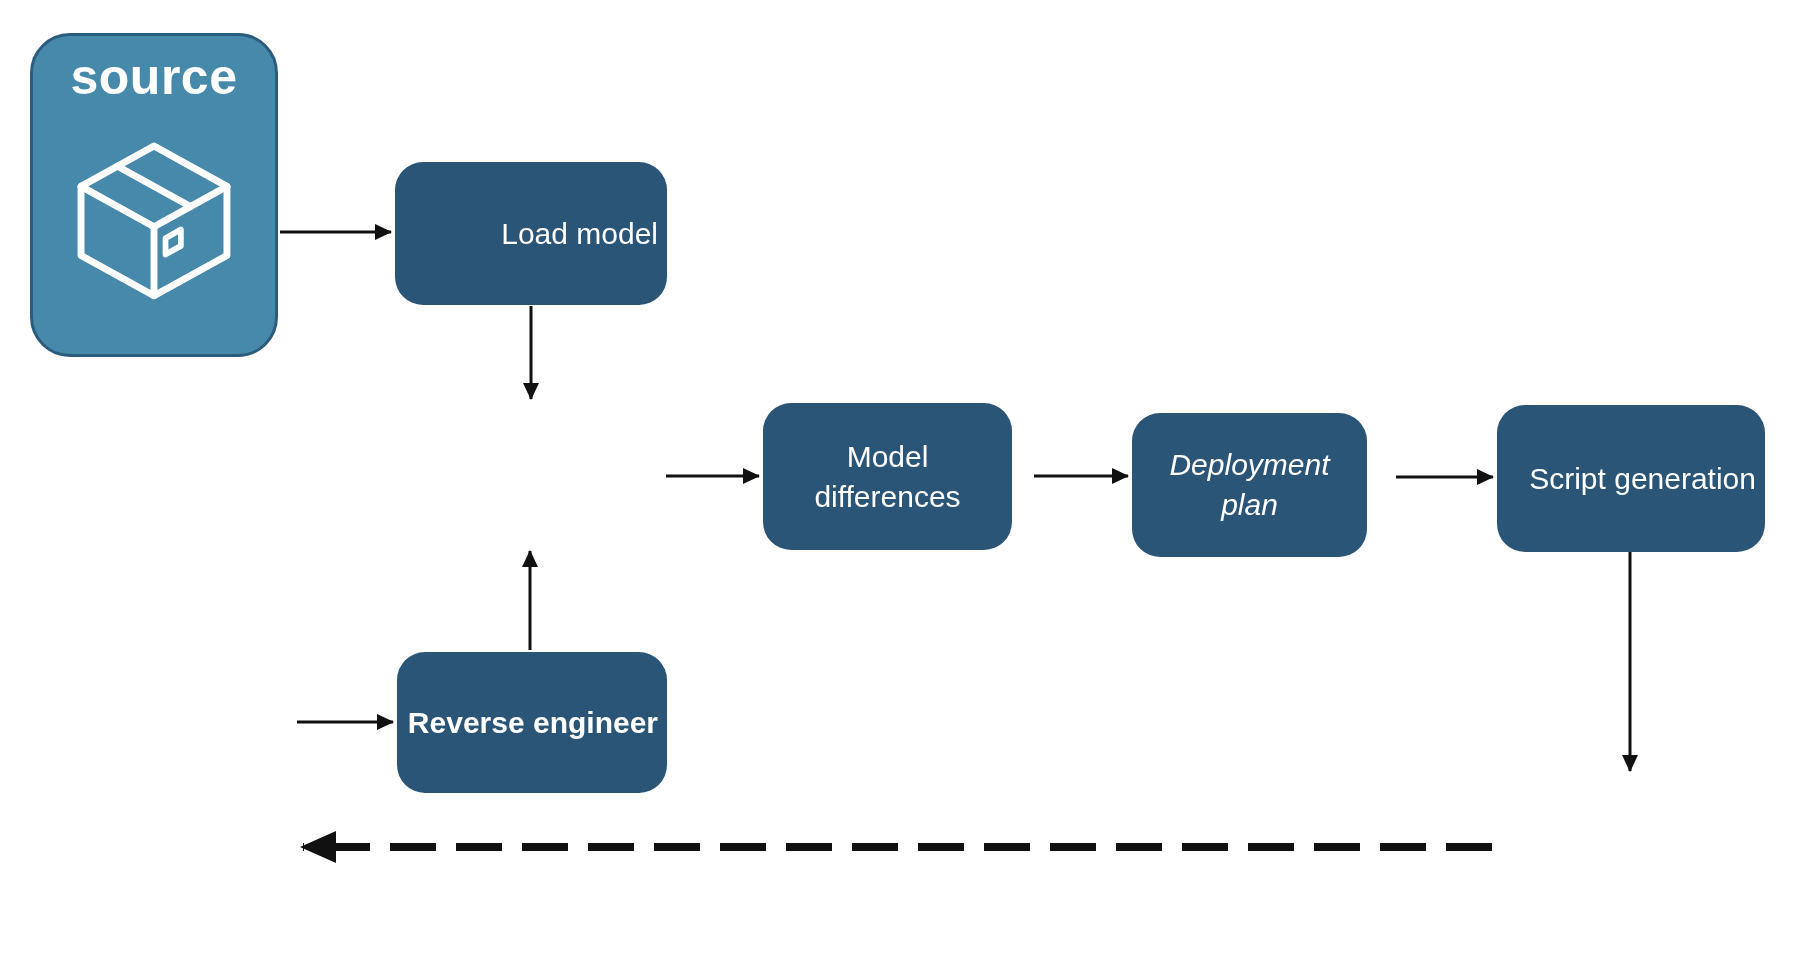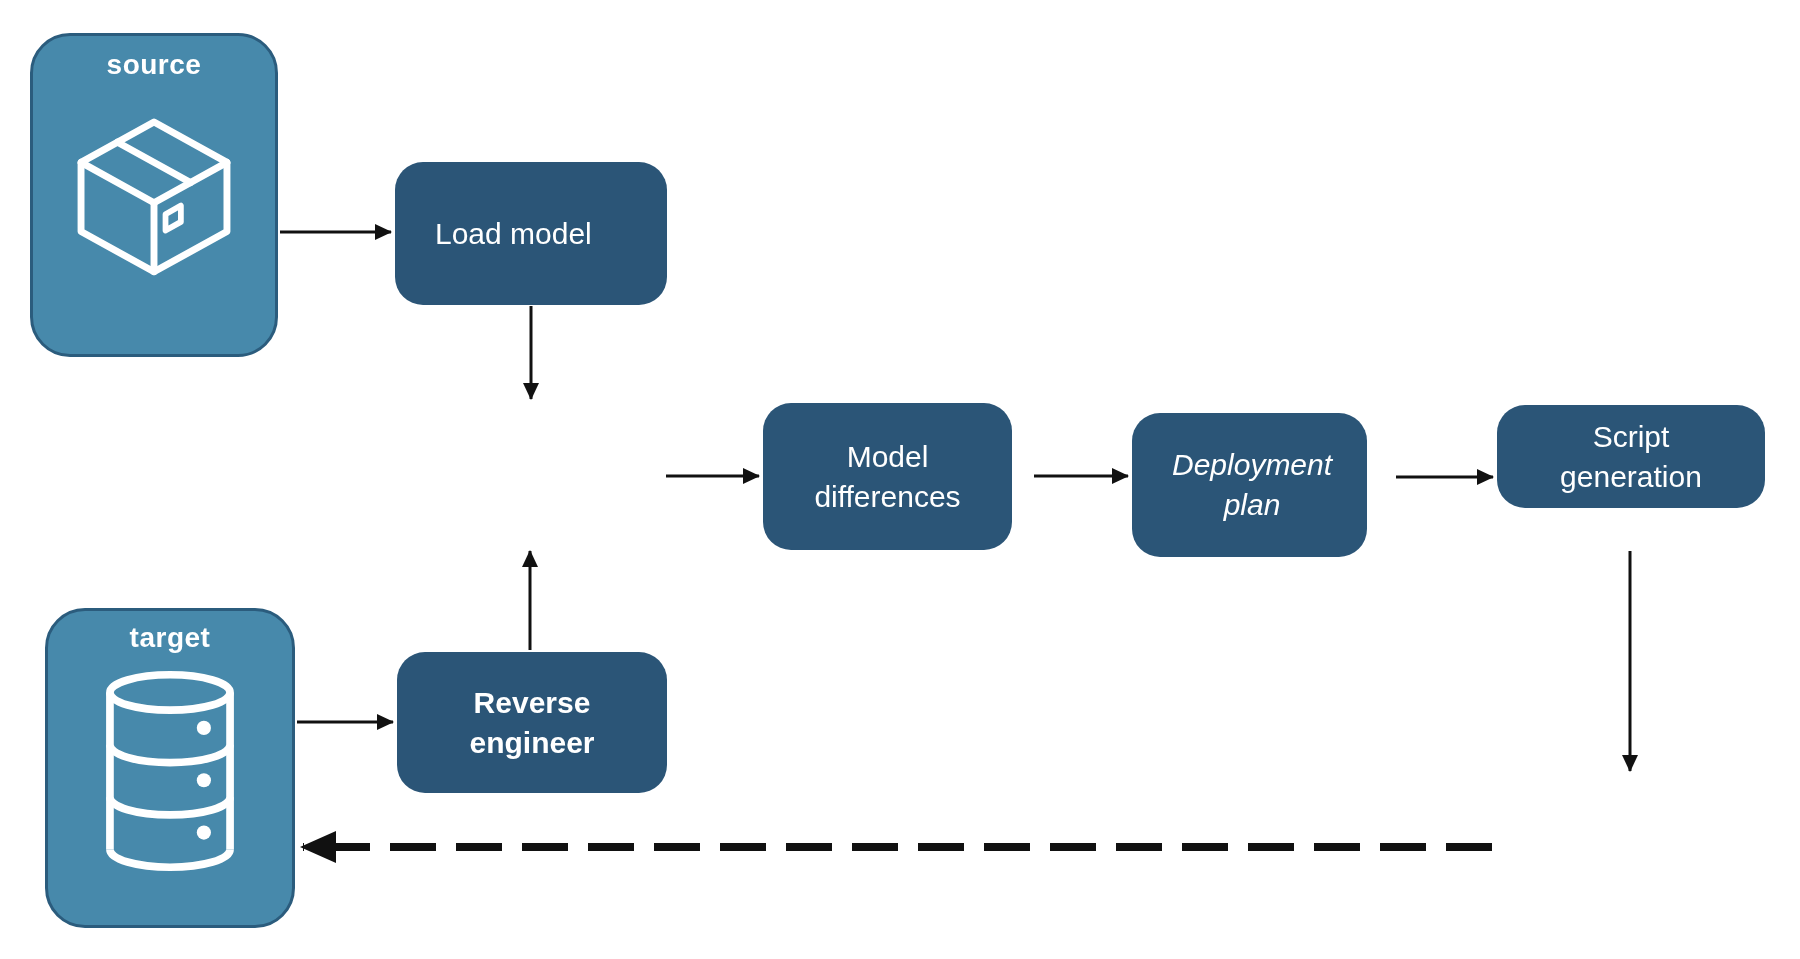--- a/index.html
+++ b/index.html
@@ -36,53 +36,53 @@
     border: 3px solid var(--endpoint-border, #2b5c7d);
     border-radius: 40px;
     box-sizing: border-box;
     display: flex;
     flex-direction: column;
     align-items: center;
     justify-content: flex-start;
   }
   .endpoint-label {
     color: var(--text, #ffffff);
-    font-size: 28px;
+    font-size: 50px;
     font-weight: bold;
     letter-spacing: 0.5px;
     line-height: 1.1;
   }
   #node-source { left: 30px; top: 33px; width: 248px; height: 324px; }
   #node-source .endpoint-label { margin-top: 14px; }
   #node-source .icon { width: 196px; height: 192px; margin-top: 18px; }
 
   #node-target { left: 45px; top: 608px; width: 250px; height: 320px; }
   #node-target .endpoint-label { margin-top: 12px; }
   #node-target .icon { width: 154px; height: 206px; margin-top: 14px; }
 
   .step {
     position: absolute;
     background: var(--step-fill, #2b5577);
     border-radius: 28px;
     box-sizing: border-box;
     display: flex;
     align-items: center;
-    justify-content: flex-start;
+    justify-content: flex-end;
     text-align: center;
     color: var(--text, #ffffff);
     font-size: 30px;
     font-weight: 400;
     line-height: 1.32;
-    padding: 8px 40px;
+    padding: 8px 9px;
   }
   #node-load-model        { left: 395px;  top: 162px; width: 272px; height: 143px; }
   #node-model-comparison  { left: 395px;  top: 403px; width: 270px; height: 144px; }
   #node-model-differences { left: 763px;  top: 403px; width: 249px; height: 147px; }
   #node-deployment-plan   { left: 1132px; top: 413px; width: 235px; height: 144px; font-style: italic; }
-  #node-script-generation { left: 1497px; top: 405px; width: 268px; height: 103px; }
+  #node-script-generation { left: 1497px; top: 405px; width: 268px; height: 147px; }
   #node-reverse-engineer  { left: 397px;  top: 652px; width: 270px; height: 141px; font-weight: bold; }
   #node-script-execution  { left: 1493px; top: 775px; width: 270px; height: 140px; }
 </style>
 </head>
 <body>
 
 <div class="canvas">
 
   <svg class="connectors" viewBox="0 0 1800 959">
     <defs>
@@ -110,38 +110,20 @@
       <g fill="none" stroke="#ffffff" stroke-width="3.6" stroke-linejoin="round" stroke-linecap="round">
         <path d="M12,33 L50,12 L88,33 L88,69 L50,90 L12,69 Z"></path>
         <path d="M12,33 L50,54 L88,33"></path>
         <path d="M50,54 L50,90"></path>
         <path d="M31,22.5 L69,43.5"></path>
         <path d="M56,60 L64,55.5 L64,64 L56,68.5 Z" stroke-width="3"></path>
       </g>
     </svg>
   </div>
 
-  <div class="endpoint" id="node-target">
-    <div class="endpoint-label">target</div>
-    <svg class="icon" viewBox="0 0 100 132">
-      <g fill="none" stroke="#ffffff" stroke-width="5">
-        <ellipse cx="50" cy="15" rx="39" ry="11.5"></ellipse>
-        <path d="M11,15 L11,117"></path>
-        <path d="M89,15 L89,117"></path>
-        <path d="M11,117 A39,11.5 0 0 0 89,117"></path>
-        <path d="M11,49 A39,11.5 0 0 0 89,49"></path>
-        <path d="M11,83 A39,11.5 0 0 0 89,83"></path>
-      </g>
-      <g fill="#ffffff">
-        <circle cx="72" cy="38" r="4.6"></circle>
-        <circle cx="72" cy="72" r="4.6"></circle>
-        <circle cx="72" cy="106" r="4.6"></circle>
-      </g>
-    </svg>
-  </div>
 
   <div class="step" id="node-load-model">
     <span>Load model</span>
   </div>
   <div class="step" id="node-model-differences">
     <span>Model differences</span>
   </div>
   <div class="step" id="node-deployment-plan">
     <span>Deployment plan</span>
   </div>

